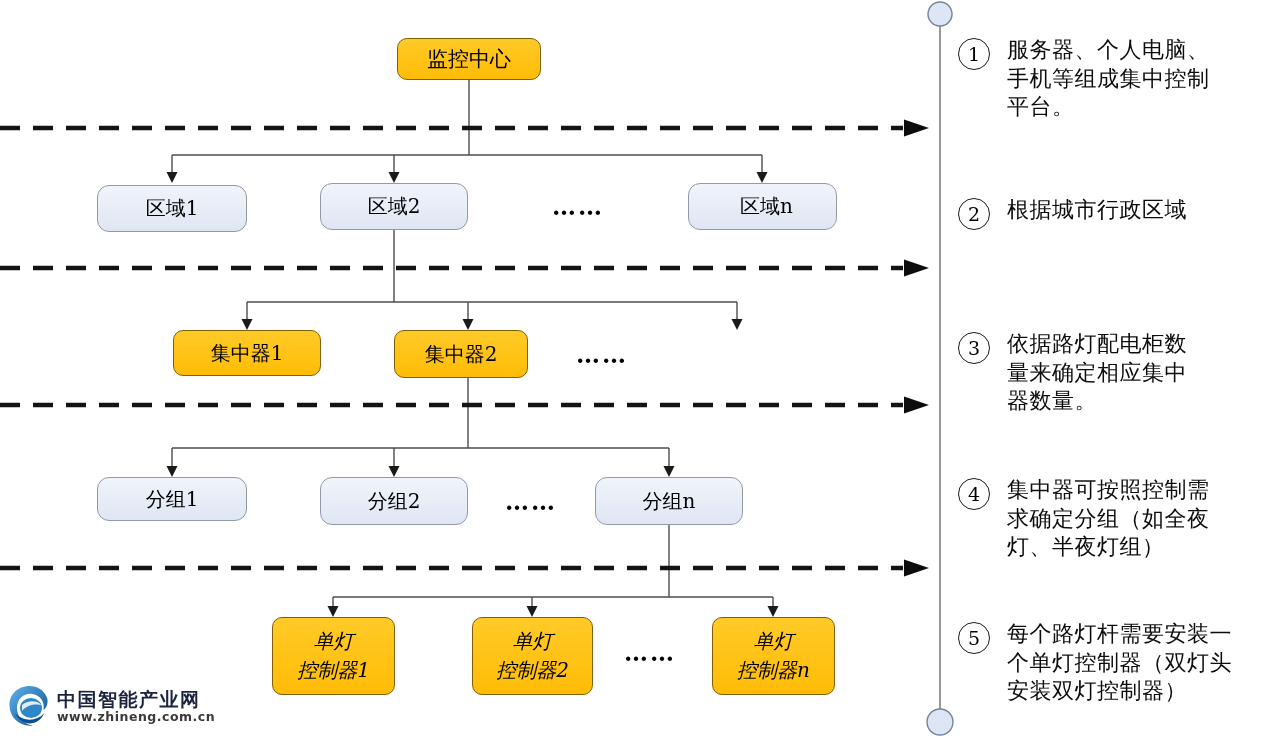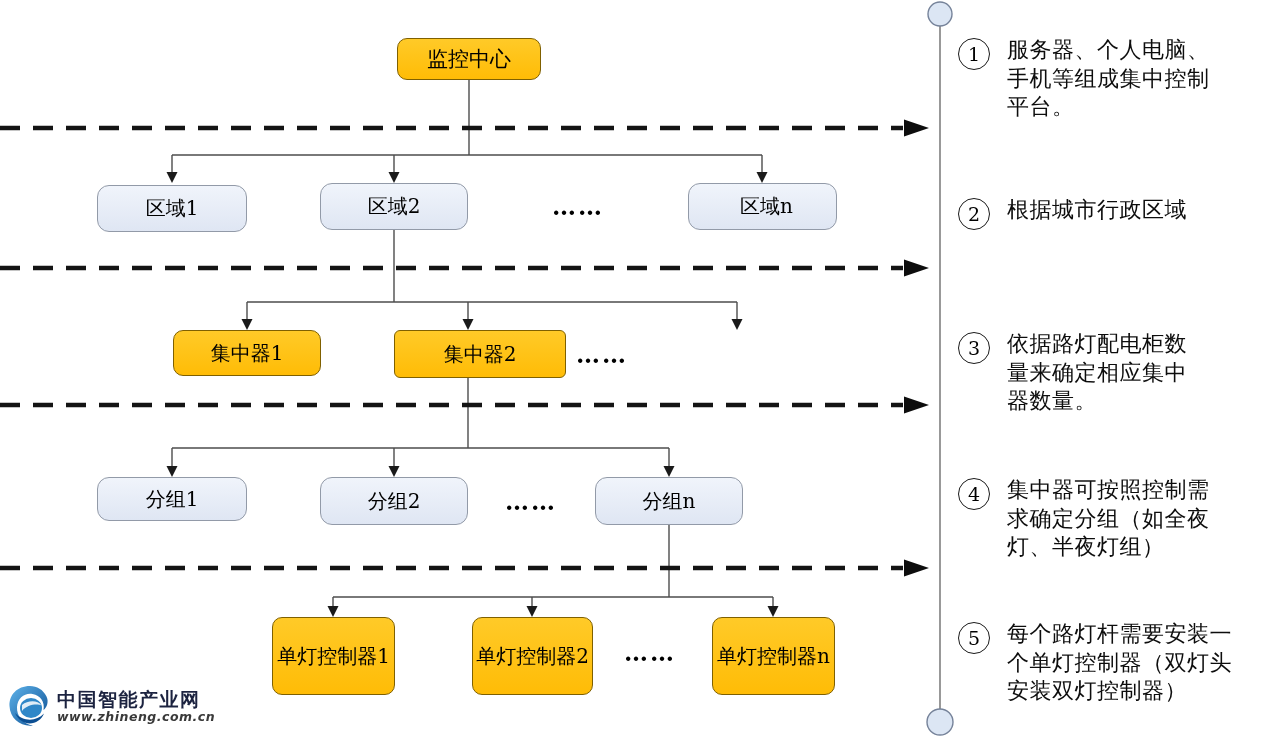--- a/index.html
+++ b/index.html
@@ -13,41 +13,41 @@
     text-align:right;font-size:20px;box-sizing:border-box;line-height:1.25;
   }
   .orange{
     background:linear-gradient(#ffca28,#ffbc06);
     border:1.7px solid #7f6000;border-radius:10px;
   }
   .light{
     background:linear-gradient(#f0f4fb,#dfe6f3);
     border:1.3px solid #929aa8;border-radius:12px;
   }
-  .two-line{flex-direction:row;line-height:29px;}
+  .two-line{flex-direction:column;line-height:29px;font-style:italic;}
   .dots{
     position:absolute;transform:translate(-50%,-50%);
     font-weight:bold;font-size:24px;letter-spacing:2px;color:#000;
   }
   .ann{position:absolute;left:958px;display:flex;gap:17px;align-items:flex-start;}
   .ann-num{
     flex:0 0 auto;width:30px;height:30px;border:1.7px solid #1a1a1a;border-radius:50%;
     display:flex;align-items:center;justify-content:center;font-size:19px;margin-top:2px;
     background:#fff;
   }
   .ann-text{font-size:22px;line-height:28.5px;color:#0d0d0d;letter-spacing:0.5px;}
   .logo{position:absolute;left:8px;top:684px;display:flex;align-items:center;gap:7px;}
   .logo-txt{display:flex;flex-direction:column;justify-content:center;}
   .logo-cn{
     font-family:"DejaVu Sans","Liberation Sans",sans-serif;
     font-size:19px;font-weight:bold;color:#1c2340;letter-spacing:1.5px;line-height:22px;
   }
   .logo-url{
     font-family:"DejaVu Sans","Liberation Sans",sans-serif;
-    font-size:12.5px;font-weight:bold;color:#3a3a3a;line-height:14px;letter-spacing:0.5px;font-style:italic;
+    font-size:12.5px;font-weight:bold;color:#3a3a3a;line-height:14px;letter-spacing:0.5px;
   }
 </style>
 </head>
 <body>
 
 <div class="canvas">
 
   <svg class="lines" width="1269" height="738" viewBox="0 0 1269 738">
 
     <g stroke="#4d4d4d" stroke-width="1.4" fill="none">
@@ -98,21 +98,21 @@
   </svg>
 
   <div class="node orange" style="left:397px;top:38px;width:144px;height:42px;font-size:21px;">监控中心</div>
 
   <div class="node light" style="left:97px;top:185px;width:150px;height:47px;">区域1</div>
   <div class="node light" style="left:320px;top:183px;width:148px;height:47px;">区域2</div>
   <div class="dots" style="left:578px;top:206px;">……</div>
   <div class="node light" style="left:688px;top:183px;width:149px;height:47px;padding-left:8px;">区域n</div>
 
   <div class="node orange" style="left:173px;top:330px;width:148px;height:46px;">集中器1</div>
-  <div class="node orange" style="left:394px;top:330px;width:172px;height:48px;border-radius:6px;">集中器2</div>
+  <div class="node orange" style="left:394px;top:330px;width:134px;height:48px;">集中器2</div>
   <div class="dots" style="left:602px;top:354px;">……</div>
 
   <div class="node light" style="left:97px;top:477px;width:150px;height:44px;">分组1</div>
   <div class="node light" style="left:320px;top:477px;width:148px;height:48px;">分组2</div>
   <div class="dots" style="left:531px;top:501px;">……</div>
   <div class="node light" style="left:595px;top:477px;width:148px;height:48px;">分组n</div>
 
   <div class="node orange two-line" style="left:272px;top:617px;width:123px;height:78px;">
     <span>单灯</span>
     <span>控制器1</span>

